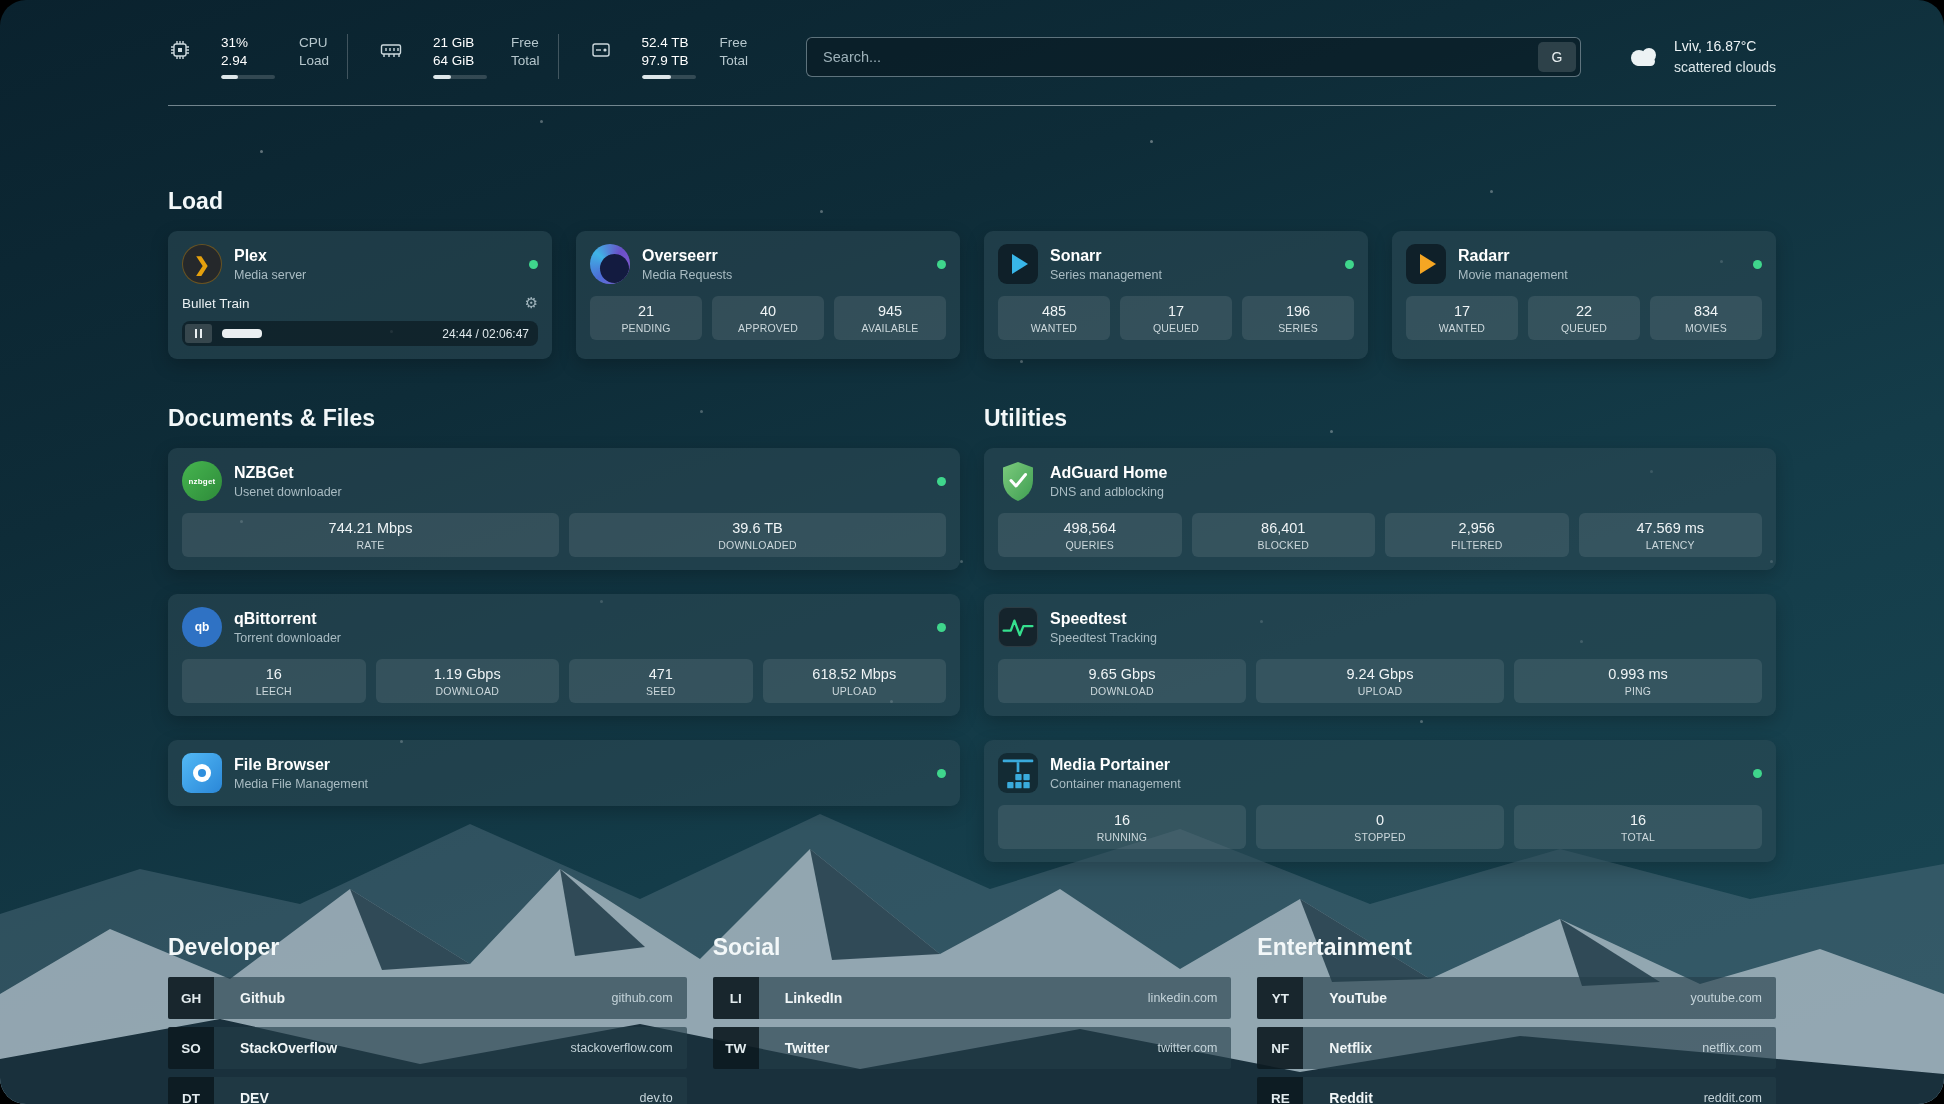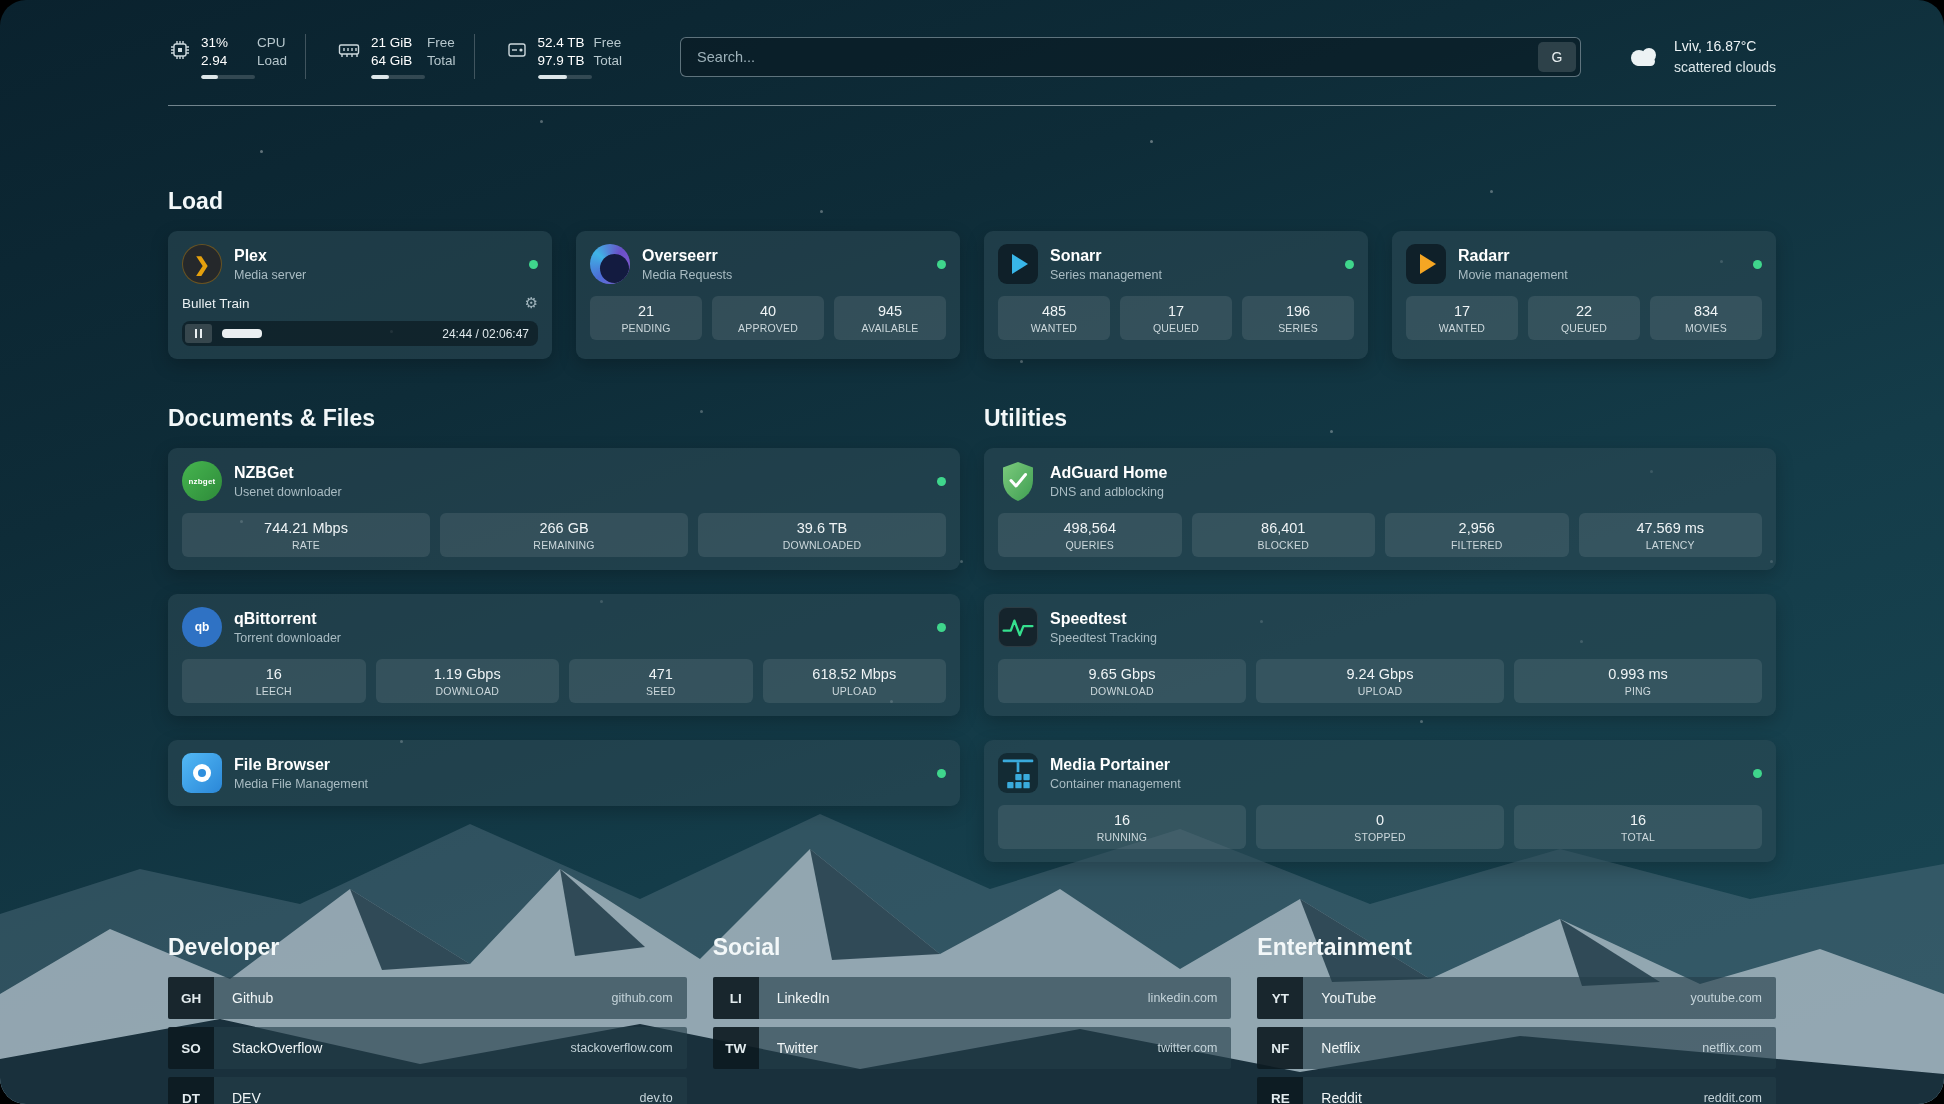--- a/index.html
+++ b/index.html
@@ -29,21 +29,21 @@
 
   .content { width:1608px; margin:0 auto; position:relative; z-index:2; padding-top:34px; }
 
   
   .topbar { display:flex; align-items:center; }
   .metrics { display:flex; align-items:stretch; }
   .metric { display:flex; gap:11px; padding:0 18px; }
   .metric:first-child { padding-left:2px; }
   .metric + .metric { border-left:1px solid rgba(255,255,255,.22);padding-left:32px; }
   .metric-icon { margin-top:6px; flex:0 0 auto; }
-  .metric-body { display:flex; gap:2px; }
+  .metric-body { display:flex; gap:24px;margin-left:20px; }
   .mcol { display:flex; flex-direction:column; font-size:13.5px; line-height:1.35; }
   .mcol.vals { color:#ffffff; min-width:54px; }
   .mcol.labels { color:#b6c7cd; }
   .metric-bar { height:4px; width:100%; background:rgba(255,255,255,.16); border-radius:2px; margin-top:5px; overflow:hidden; }
   .metric-bar .fill { height:100%; background:#dde6e9; border-radius:2px; }
 
   .search { flex:1; margin:0 46px 0 40px; position:relative; }
   .search input { width:100%; height:40px; background:rgba(8,22,30,.5); border:1px solid rgba(165,185,195,.55);
     border-radius:6px; color:#e4edf0; font-size:14.5px; padding:0 58px 0 16px; font-family:inherit; outline:none; }
   .search input::placeholder { color:#9db1b9; }
@@ -108,21 +108,21 @@
   
   .two-col { display:grid; grid-template-columns:1fr 1fr; gap:0 24px; margin-top:46px; }
   .col .card { margin-bottom:24px; }
   .col .card:last-child { margin-bottom:0; }
 
   
   .bookmarks { display:grid; grid-template-columns:1fr 1fr 1fr; gap:0 26px; margin-top:72px; padding-bottom:56px; }
   .bm-row { display:flex; align-items:center; height:42px; background:rgba(36,62,72,.62); border-radius:2px; margin-bottom:8px; overflow:hidden; cursor:pointer; }
   .bm-abbr { width:46px; height:100%; background:rgba(9,20,27,.78); color:#e2ebee; font-size:13.5px; font-weight:600;
     display:flex; align-items:center; justify-content:center; flex:0 0 auto; }
-  .bm-name { font-size:14px; color:#f1f6f7; margin-left:18px; }
+  .bm-name { font-size:14px; color:#f1f6f7; margin-left:26px;font-weight:bold; }
   .bm-url { margin-left:auto; margin-right:14px; font-size:12.5px; color:#c4d3d9; }
 </style>
 </head>
 <body>
 
 <div class="screen">
   <svg class="mountains" viewBox="0 0 1944 440" preserveAspectRatio="none" aria-hidden="true">
     <path d="M0 250 L140 205 L300 240 L470 160 L640 235 L820 150 L990 225 L1180 165 L1370 240 L1560 185 L1750 235 L1944 200 L1944 440 L0 440 Z" fill="#5d7888" opacity="0.40"></path>
     <path d="M0 330 L110 265 L230 315 L350 225 L470 300 L560 205 L700 295 L810 185 L940 290 L1060 225 L1180 305 L1300 235 L1430 315 L1560 255 L1700 320 L1820 285 L1944 330 L1944 440 L0 440 Z" fill="#b3c2cb" opacity="0.75"></path>
     <path d="M350 225 L470 300 L382 306 Z" fill="#26404e" opacity="0.9"></path>
@@ -351,24 +351,20 @@
               <div class="svc-desc">Usenet downloader</div>
             </div>
             <div class="dot"></div>
           </div>
           <div class="stats">
             <div class="stat">
               <div class="stat-value">744.21 Mbps</div>
               <div class="stat-label">RATE</div>
             </div>
             <div class="stat">
-              <div class="stat-value">266 GB</div>
-              <div class="stat-label">REMAINING</div>
-            </div>
-            <div class="stat">
               <div class="stat-value">39.6 TB</div>
               <div class="stat-label">DOWNLOADED</div>
             </div>
           </div>
         </div>
 
         <div class="card">
           <div class="card-head">
             <div class="svc-icon ic-circle qb-ic">
                 <span>qb</span>

